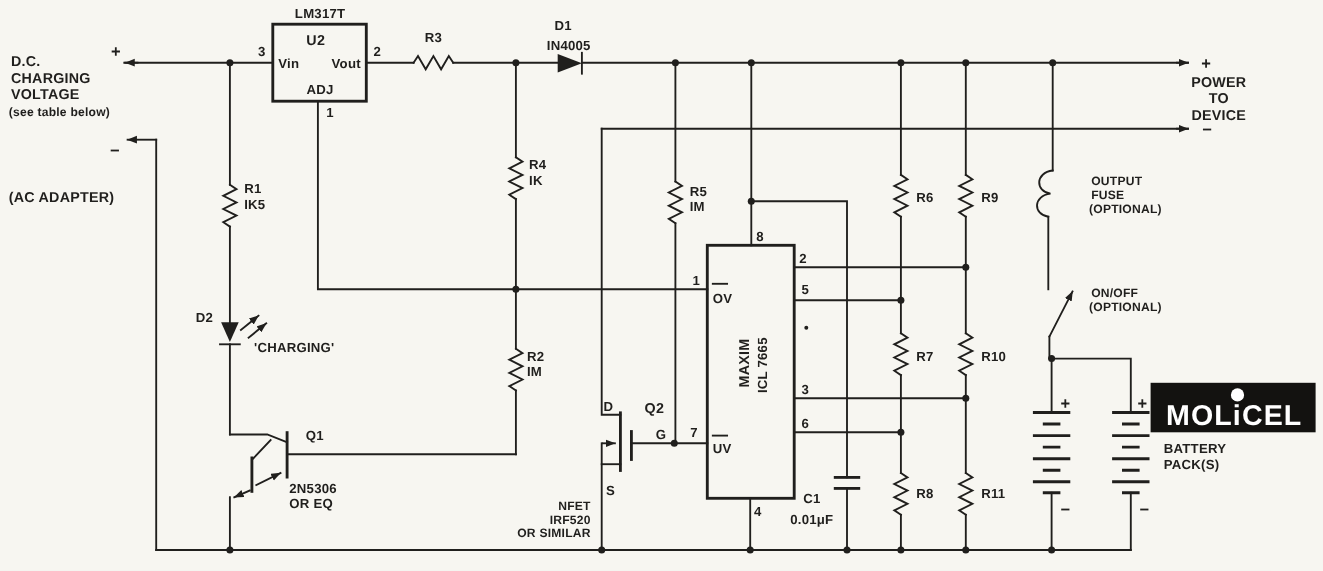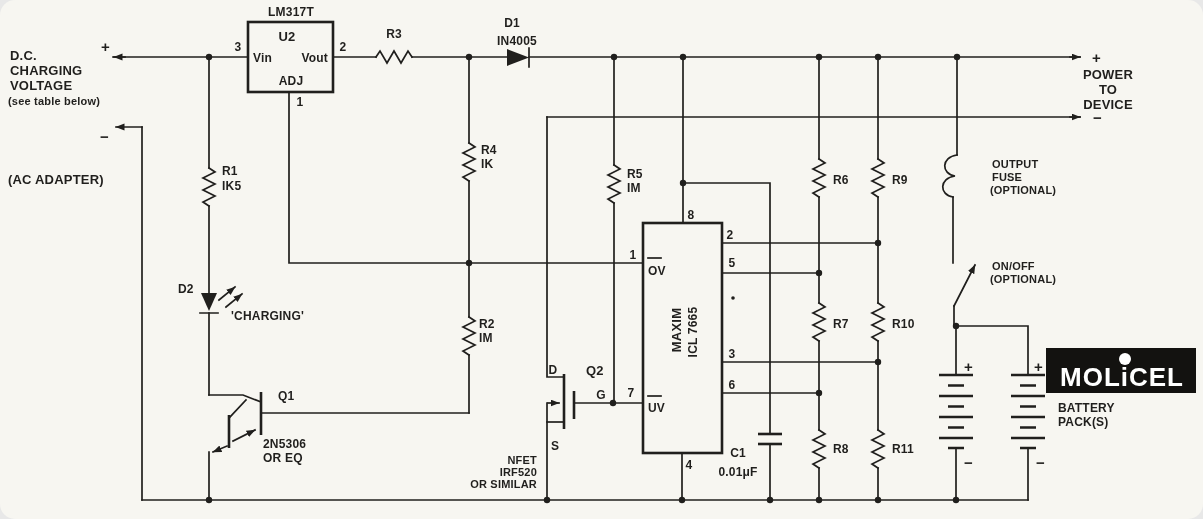--- a/index.html
+++ b/index.html
@@ -1,16 +1,16 @@
 <!DOCTYPE html>
 <html><head>
 <meta charset="utf-8">
 <style>
   html,body{margin:0;padding:0;background:#e8e8e8;}
-  #stage{position:relative;width:1203px;height:519px;background:#f7f6f1;overflow:hidden;border-radius:15px;}
+  #stage{position:relative;width:1203px;height:519px;background:#f7f6f1;overflow:hidden;}
   svg{display:block;}
   text{font-family:"Liberation Sans","DejaVu Sans",sans-serif;fill:#201f1d;font-weight:700;letter-spacing:.2px;}
   .s11{font-size:11px}.s12{font-size:12px}.s13{font-size:13px}.s15{font-size:15px}
   .pin{font-size:12px}
   .logo{font-size:26px;fill:#ffffff;letter-spacing:1px}
   .wire{stroke:#201f1d;stroke-width:1.7;fill:none;stroke-linecap:square}
   .thick{stroke:#201f1d;stroke-width:2.6;fill:none}
   .box{stroke:#201f1d;stroke-width:2.6;fill:none}
   .dot{fill:#201f1d}
   .solid{fill:#201f1d;stroke:none}

